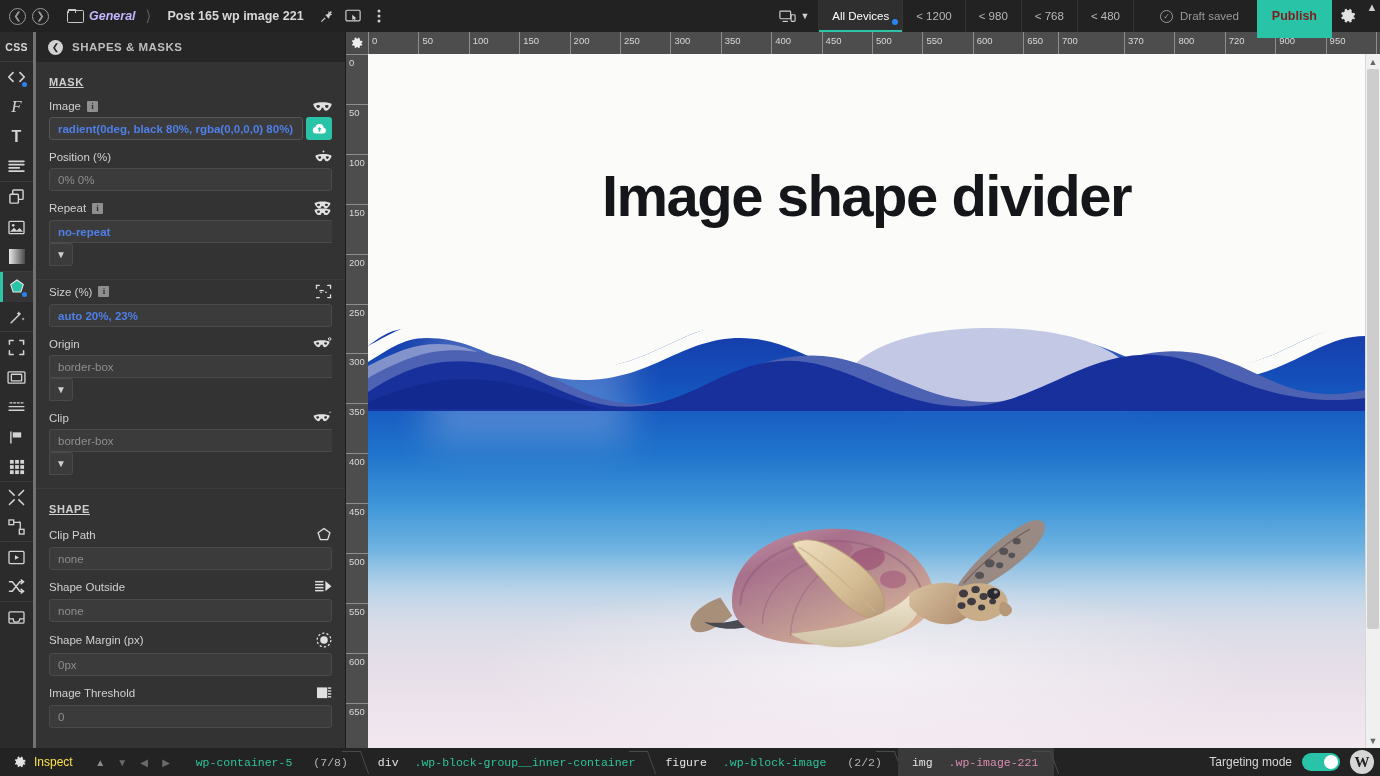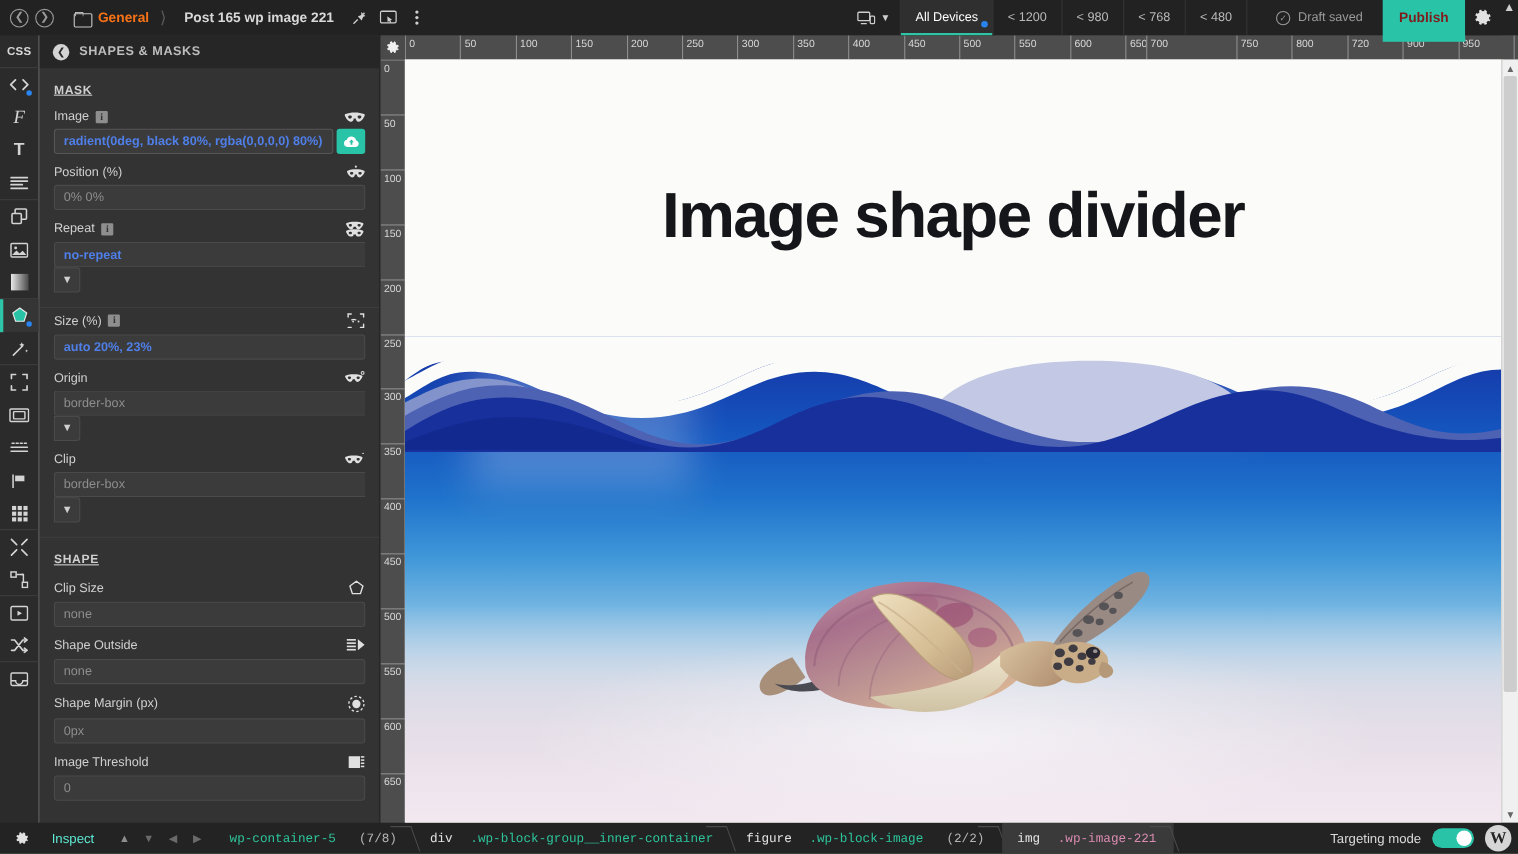--- a/index.html
+++ b/index.html
@@ -18,22 +18,22 @@
     flex: 0 0 32px; position: relative; z-index: 20;
   }
   .nav-arrows { display: flex; align-items: center; gap: 6px; padding: 0 10px 0 9px; }
   .circ-btn {
     width: 17px; height: 17px; border-radius: 50%; border: 1.5px solid #9a9a9a;
     display: flex; align-items: center; justify-content: center;
     color: #9a9a9a; font-size: 10px; line-height: 1;
   }
   .crumb-sep { color: #5a5a5a; font-size: 15px; padding: 0 2px; font-weight: 300; }
   .crumb {
-    display: flex; align-items: flex-end; gap: 7px; color: #f97316;
-    font-size: 12.5px; font-weight: bold; padding: 0 8px;
+    display: flex; align-items: flex-start; gap: 7px; color: #c4b5fd;
+    font-size: 12.5px; font-weight: bold; padding: 0 8px; font-style: italic;
   }
   .folder-ico { width: 15px; height: 12px; position: relative; }
   .folder-ico::before {
     content: ""; position: absolute; left: 0; top: 1px; width: 15px; height: 11px;
     border: 1.3px solid #c8c8c8; border-radius: 1.5px;
   }
   .folder-ico::after {
     content: ""; position: absolute; left: 0.5px; top: 0px; width: 6px; height: 3px;
     border: 1.3px solid #c8c8c8; border-bottom: none; border-radius: 1px 1px 0 0;
   }
@@ -81,21 +81,21 @@
     width: 16px; height: 32px; display: flex; align-items: flex-start; justify-content: center;
     color: #cfcfcf; font-size: 11px; padding-top: 1px;
   }
 
   
   .body { display: flex; flex: 1 1 auto; min-height: 0; }
 
   
   .rail {
     width: 36px; background: #2b2b2b; flex: 0 0 36px; display: flex; flex-direction: column;
-    border-right: 1px solid #737373;
+    border-right: 3px solid #737373;
   }
   .rail-item {
     height: 30px; display: flex; align-items: center; justify-content: center;
     color: #cbcbcb; position: relative; flex: 0 0 auto;
   }
   .rail-item.sep { border-bottom: 1px solid #3c3c3c; }
   .rail-item.active { background: #353535; }
   .rail-item.active::before {
     content: ""; position: absolute; left: 0; top: 0; bottom: 0; width: 3px; background: #2dc4a7;
   }
@@ -231,21 +231,21 @@
   .sc-arrow { height: 15px; color: #666; font-size: 9px; display: flex; align-items: center; justify-content: center; width: 100%; }
   .sc-track { flex: 1 1 auto; width: 100%; position: relative; }
   .sc-thumb { position: absolute; left: 1px; right: 1px; top: 0; height: 560px; background: #cdcdcd; border-radius: 2px; }
 
   
   .statusbar {
     height: 28px; flex: 0 0 28px; background: #232323; display: flex; align-items: center;
     position: relative; z-index: 15;
   }
   .sb-inspect {
-    display: flex; align-items: center; gap: 20px; color: #5eead4; font-size: 12px;
+    display: flex; align-items: center; gap: 7px; color: #fde047; font-size: 12px;
     padding: 0 12px 0 14px; height: 28px; font-weight: normal;
   }
   .sb-navs { display: flex; align-items: center; gap: 3px; padding: 0 6px; }
   .sb-nav { width: 19px; height: 28px; display: flex; align-items: center; justify-content: center; color: #8d8d8d; font-size: 10px; }
   .sb-nav.dim { color: #6a6a6a; }
   .crumbs { display: flex; align-items: center; height: 28px; overflow: hidden; flex: 1 1 auto; }
   .sbc {
     position: relative; height: 28px; display: flex; align-items: center; gap: 16px;
     padding: 0 16px 0 14px; font-family: "Liberation Mono", monospace; font-size: 11.5px;
     color: #cfcfcf; white-space: nowrap;
@@ -598,21 +598,21 @@
           </div>
         </div>
 
         <div class="divider-line"></div>
 
         <div class="section-title">SHAPE</div>
 
         <div class="field">
           <div class="field-label-row">
             <span class="field-label">
-              <span>Clip Size</span>
+              <span>Clip Path</span>
             </span>
             <span class="field-icon">
               <svg width="16" height="15" viewBox="0 0 17 16" fill="none" stroke="#e0e0e0" stroke-width="1.4" stroke-linejoin="round">
                 <path d="M8.5 1.5l6.3 4.6-2.4 7.4H4.6L2.2 6.1z"></path>
               </svg>
             </span>
           </div>
           <div class="input-wrap">
             <div class="txt-input">none</div>
           </div>
@@ -723,25 +723,25 @@
             </div>
             <div class="tick" style="left: 554.4px;">
               <span>550</span>
             </div>
             <div class="tick" style="left: 604.8px;">
               <span>600</span>
             </div>
             <div class="tick" style="left: 655.2px;">
               <span>650</span>
             </div>
-            <div class="tick" style="left: 674px;">
+            <div class="tick" style="left: 690px;">
               <span>700</span>
             </div>
             <div class="tick" style="left: 756px;">
-              <span>750</span>
+              <span>370</span>
             </div>
             <div class="tick" style="left: 806.4px;">
               <span>800</span>
             </div>
             <div class="tick" style="left: 856.8px;">
               <span>720</span>
             </div>
             <div class="tick" style="left: 907.2px;">
               <span>900</span>
             </div>

